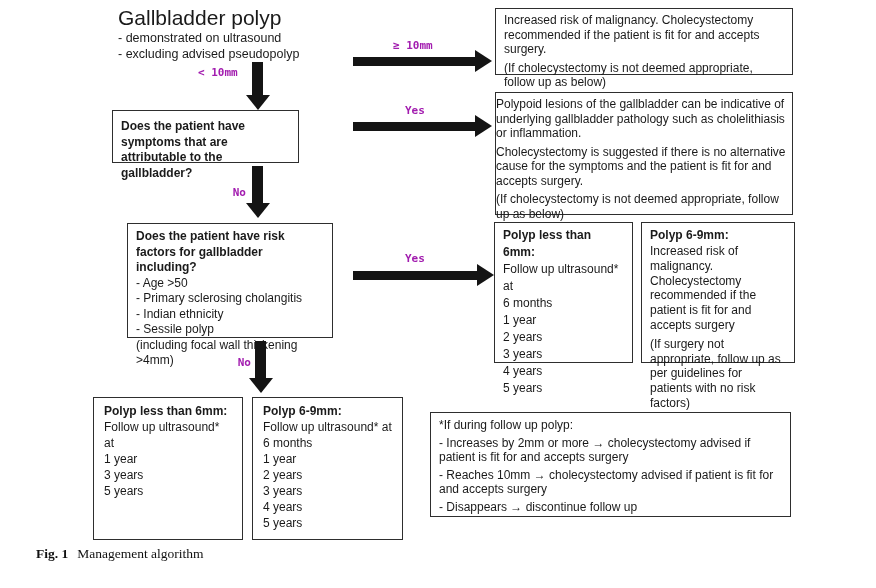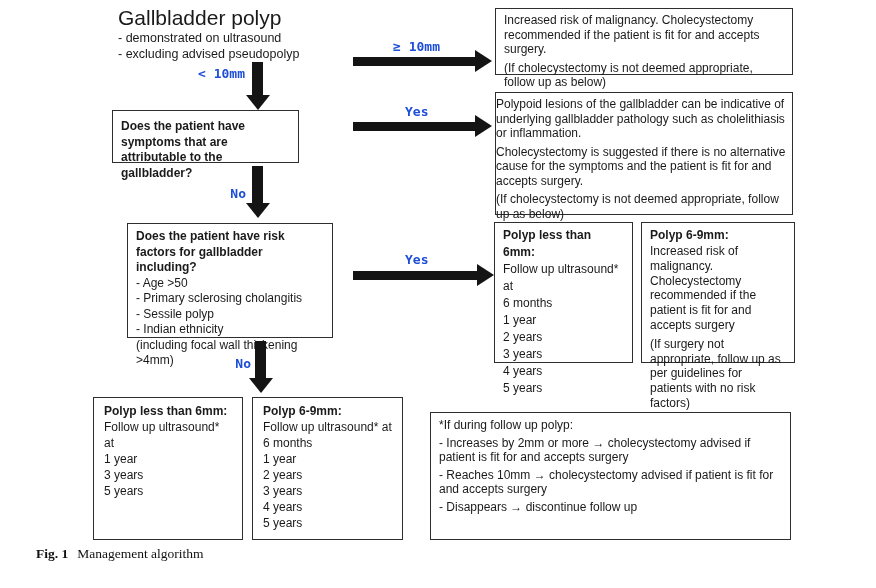--- a/index.html
+++ b/index.html
@@ -20,21 +20,21 @@
   .shaft-h { position:absolute; background:#141414; height:9px; }
   .head-right { position:absolute; width:0; height:0;
     border-top:11px solid transparent; border-bottom:11px solid transparent;
     border-left:17px solid #141414; }
   .shaft-v { position:absolute; background:#141414; width:11px; }
   .head-down { position:absolute; width:0; height:0;
     border-left:12px solid transparent; border-right:12px solid transparent;
     border-top:15px solid #141414; }
   .arrow-label {
     position:absolute; font-family:"DejaVu Sans Mono", monospace;
-    font-size:13px; font-weight:bold; color:#1d4ed8; white-space:nowrap;
+    font-size:11px; font-weight:bold; color:#a21caf; white-space:nowrap;
   }
   .list-line { line-height:17px; }
   .list-line-sm { line-height:16px; }
   .risk-item { margin-top:0; }
   .risk-cont { margin-top:0; }
   .caption { position:absolute; left:36px; top:546px;
     font-family:"Liberation Serif", serif; font-size:13.5px; color:#111; }
   .caption .lbl { font-weight:bold; margin-right:9px; }
 </style>
 </head>
@@ -50,21 +50,21 @@
 
   <div class="arrow-label" style="left:393px; top:39px;">≥ 10mm</div>
   <div class="shaft-h" style="left:353px; top:57px; width:122px;"></div>
   <div class="head-right" style="left:475px; top:50px;"></div>
 
   <div class="box" style="left:495px; top:8px; width:298px; height:67px; padding:4px 8px;">
     <p>Increased risk of malignancy. Cholecystectomy recommended if the patient is fit for and accepts surgery.</p>
     <p>(If cholecystectomy is not deemed appropriate, follow up as below)</p>
   </div>
 
-  <div class="arrow-label" style="left:198px; top:66px; width:46px; text-align:right;">&lt; 10mm</div>
+  <div class="arrow-label" style="left:198px; top:66px; width:46px; ">&lt; 10mm</div>
   <div class="shaft-v" style="left:252px; top:62px; height:33px;"></div>
   <div class="head-down" style="left:246px; top:95px;"></div>
 
   <div class="box bold" style="left:112px; top:110px; width:187px; height:53px; padding:8px 8px; line-height:15.5px;">
     <span>Does the patient have symptoms that are attributable to the gallbladder?</span>
   </div>
 
   <div class="arrow-label" style="left:405px; top:104px;">Yes</div>
   <div class="shaft-h" style="left:353px; top:122px; width:122px;"></div>
   <div class="head-right" style="left:475px; top:115px;"></div>
@@ -76,22 +76,22 @@
   </div>
 
   <div class="arrow-label" style="left:222px; top:186px; width:24px; text-align:right;">No</div>
   <div class="shaft-v" style="left:252px; top:166px; height:37px;"></div>
   <div class="head-down" style="left:246px; top:203px;"></div>
 
   <div class="box" style="left:127px; top:223px; width:206px; height:115px; padding:5px 8px; line-height:15.5px;">
     <div class="bold">Does the patient have risk factors for gallbladder including?</div>
     <div class="risk-item">- Age &gt;50</div>
     <div class="risk-item">- Primary sclerosing cholangitis</div>
+    <div class="risk-item">- Indian ethnicity</div>
     <div class="risk-item">- Sessile polyp</div>
-    <div class="risk-item">- Indian ethnicity</div>
     <div class="risk-cont">(including focal wall thickening &gt;4mm)</div>
   </div>
 
   <div class="arrow-label" style="left:405px; top:252px;">Yes</div>
   <div class="shaft-h" style="left:353px; top:271px; width:124px;"></div>
   <div class="head-right" style="left:477px; top:264px;"></div>
 
   <div class="box" style="left:494px; top:222px; width:139px; height:141px; padding:4px 8px;">
     <div class="bold list-line">Polyp less than 6mm:</div>
     <div class="list-line">Follow up ultrasound* at</div>
@@ -125,21 +125,21 @@
     <div class="bold list-line-sm">Polyp 6-9mm:</div>
     <div class="list-line-sm">Follow up ultrasound* at</div>
     <div class="list-line-sm">6 months</div>
     <div class="list-line-sm">1 year</div>
     <div class="list-line-sm">2 years</div>
     <div class="list-line-sm">3 years</div>
     <div class="list-line-sm">4 years</div>
     <div class="list-line-sm">5 years</div>
   </div>
 
-  <div class="box" style="left:430px; top:412px; width:361px; height:128px; padding:5px 8px;">
+  <div class="box" style="left:430px; top:412px; width:361px; height:105px; padding:5px 8px;">
     <p style="margin-bottom:3px;">*If during follow up polyp:</p>
     <p style="margin-bottom:3px;">- Increases by 2mm or more → cholecystectomy advised if patient is fit for and accepts surgery</p>
     <p style="margin-bottom:3px;">- Reaches 10mm → cholecystectomy advised if patient is fit for and accepts surgery</p>
     <p>- Disappears → discontinue follow up</p>
   </div>
 
   <div class="caption">
     <span class="lbl">Fig. 1</span><span>Management algorithm</span>
   </div>
 

